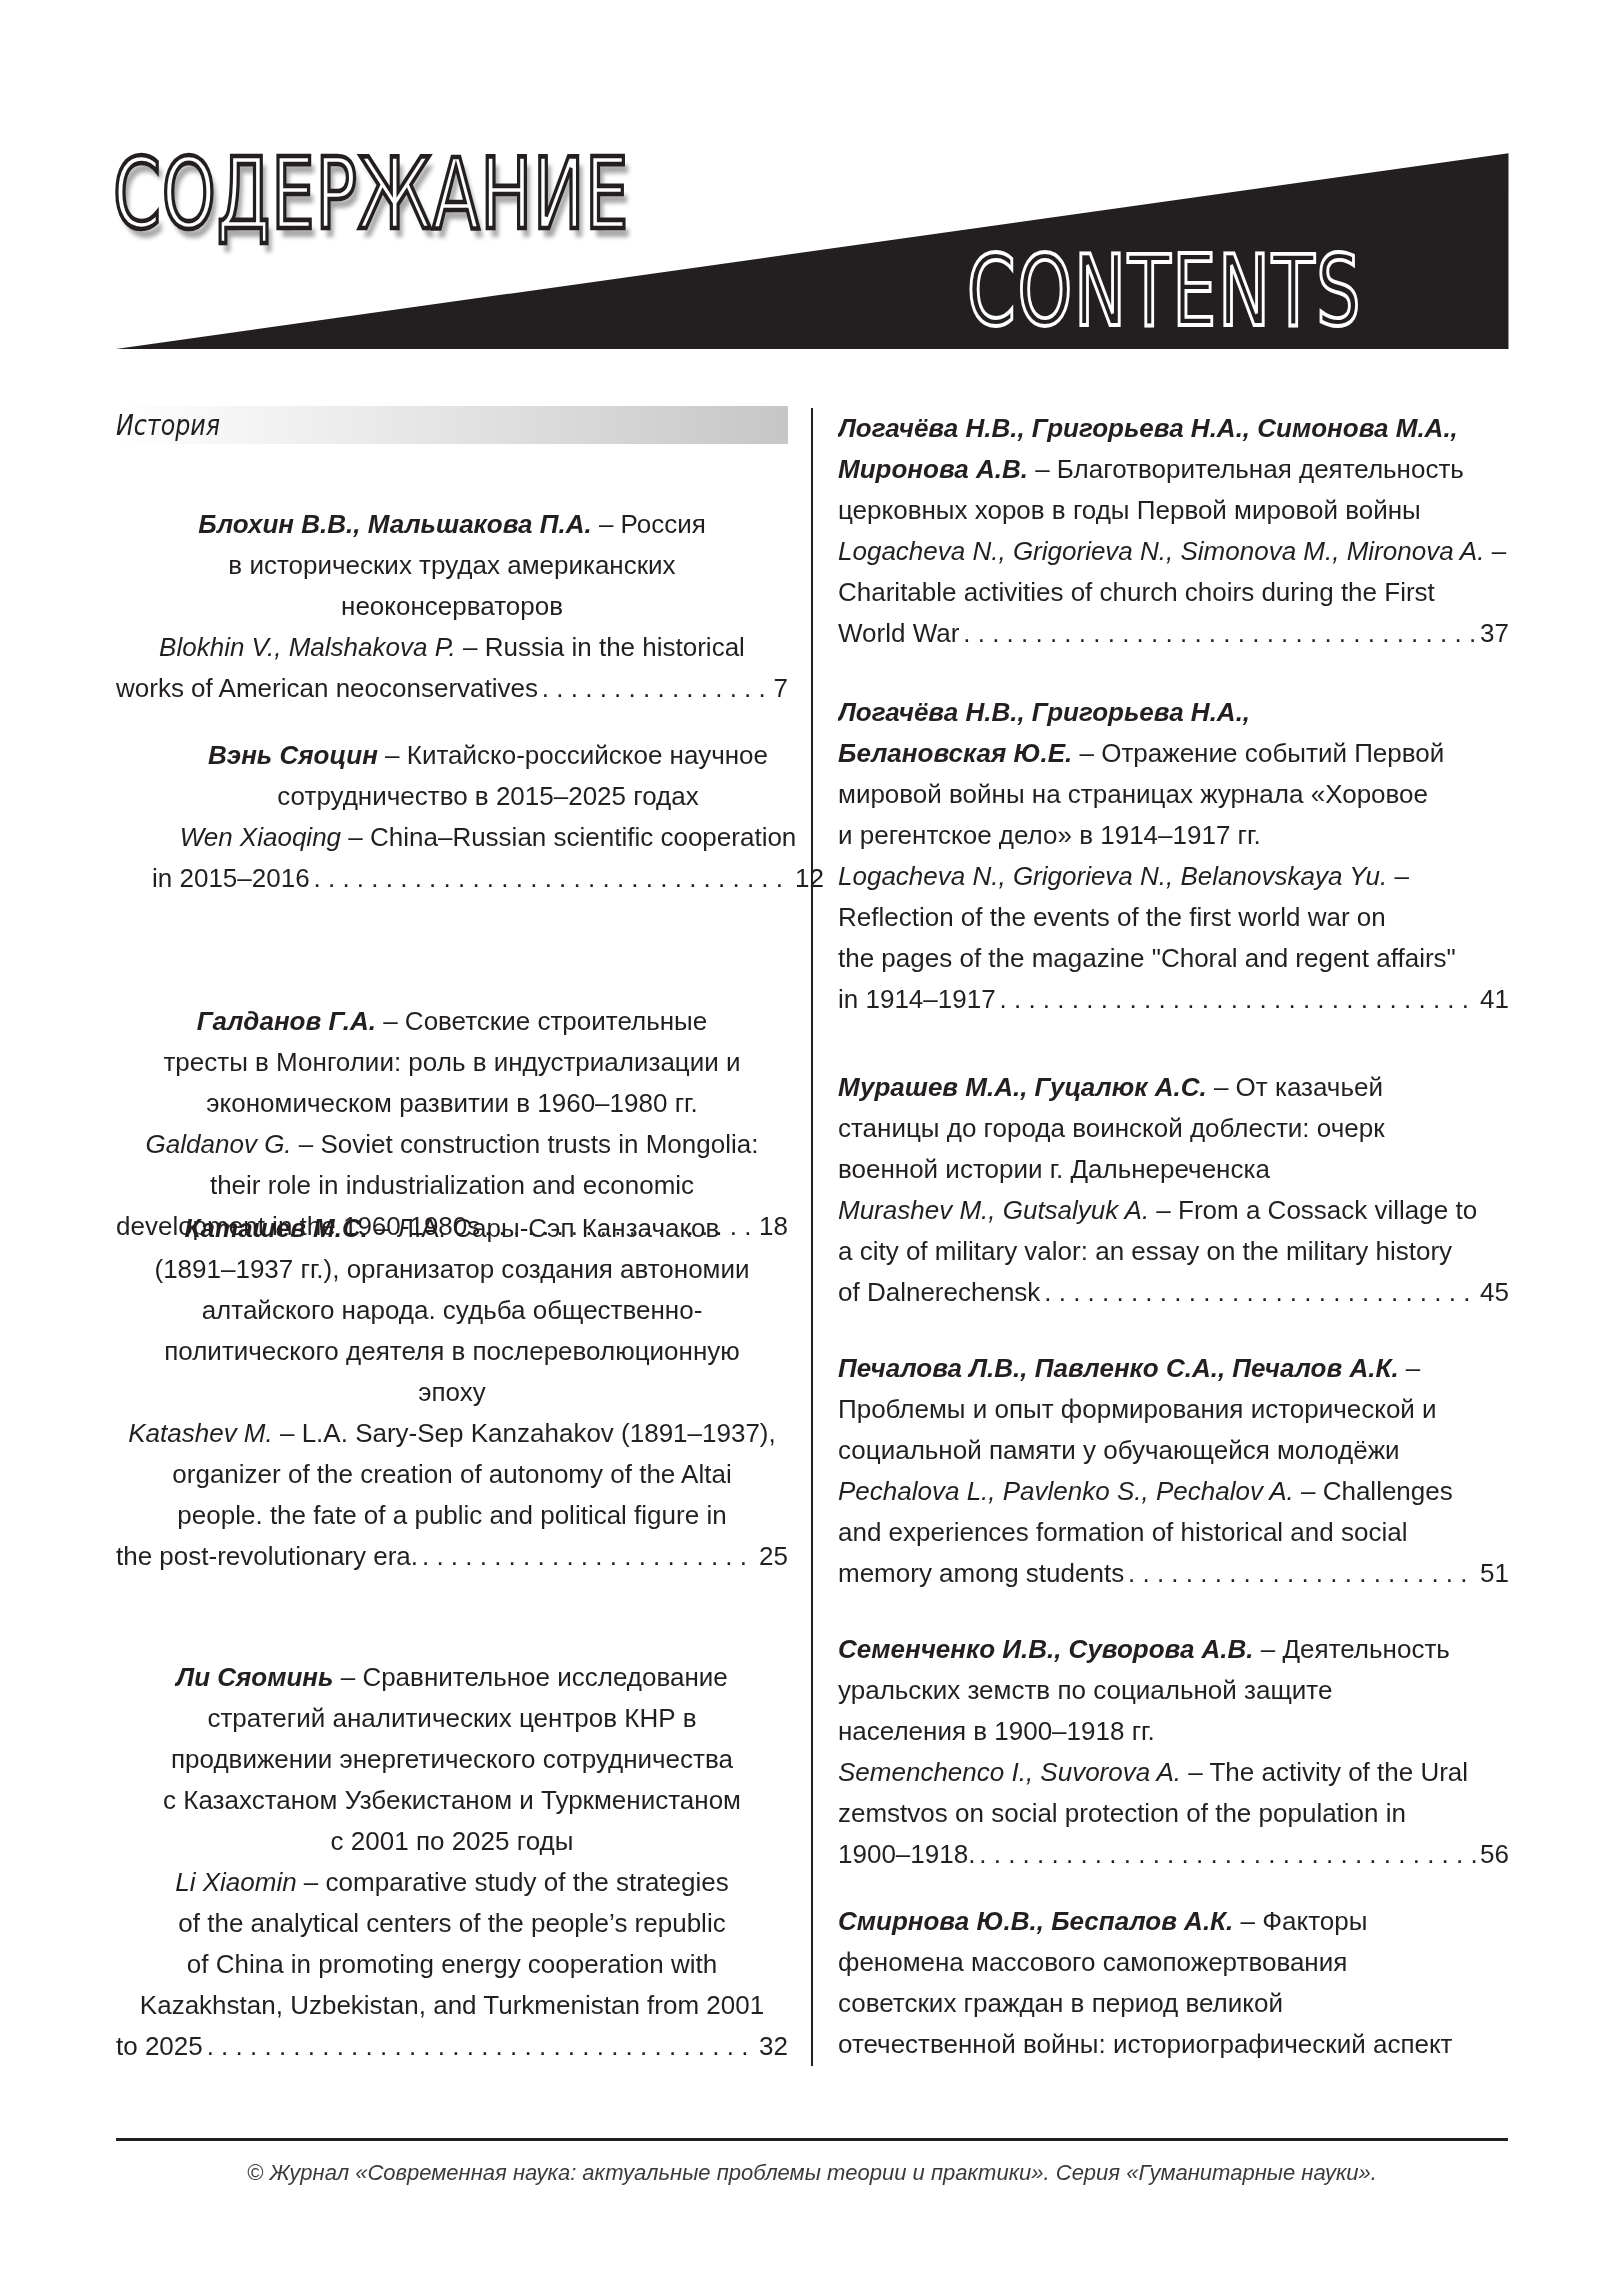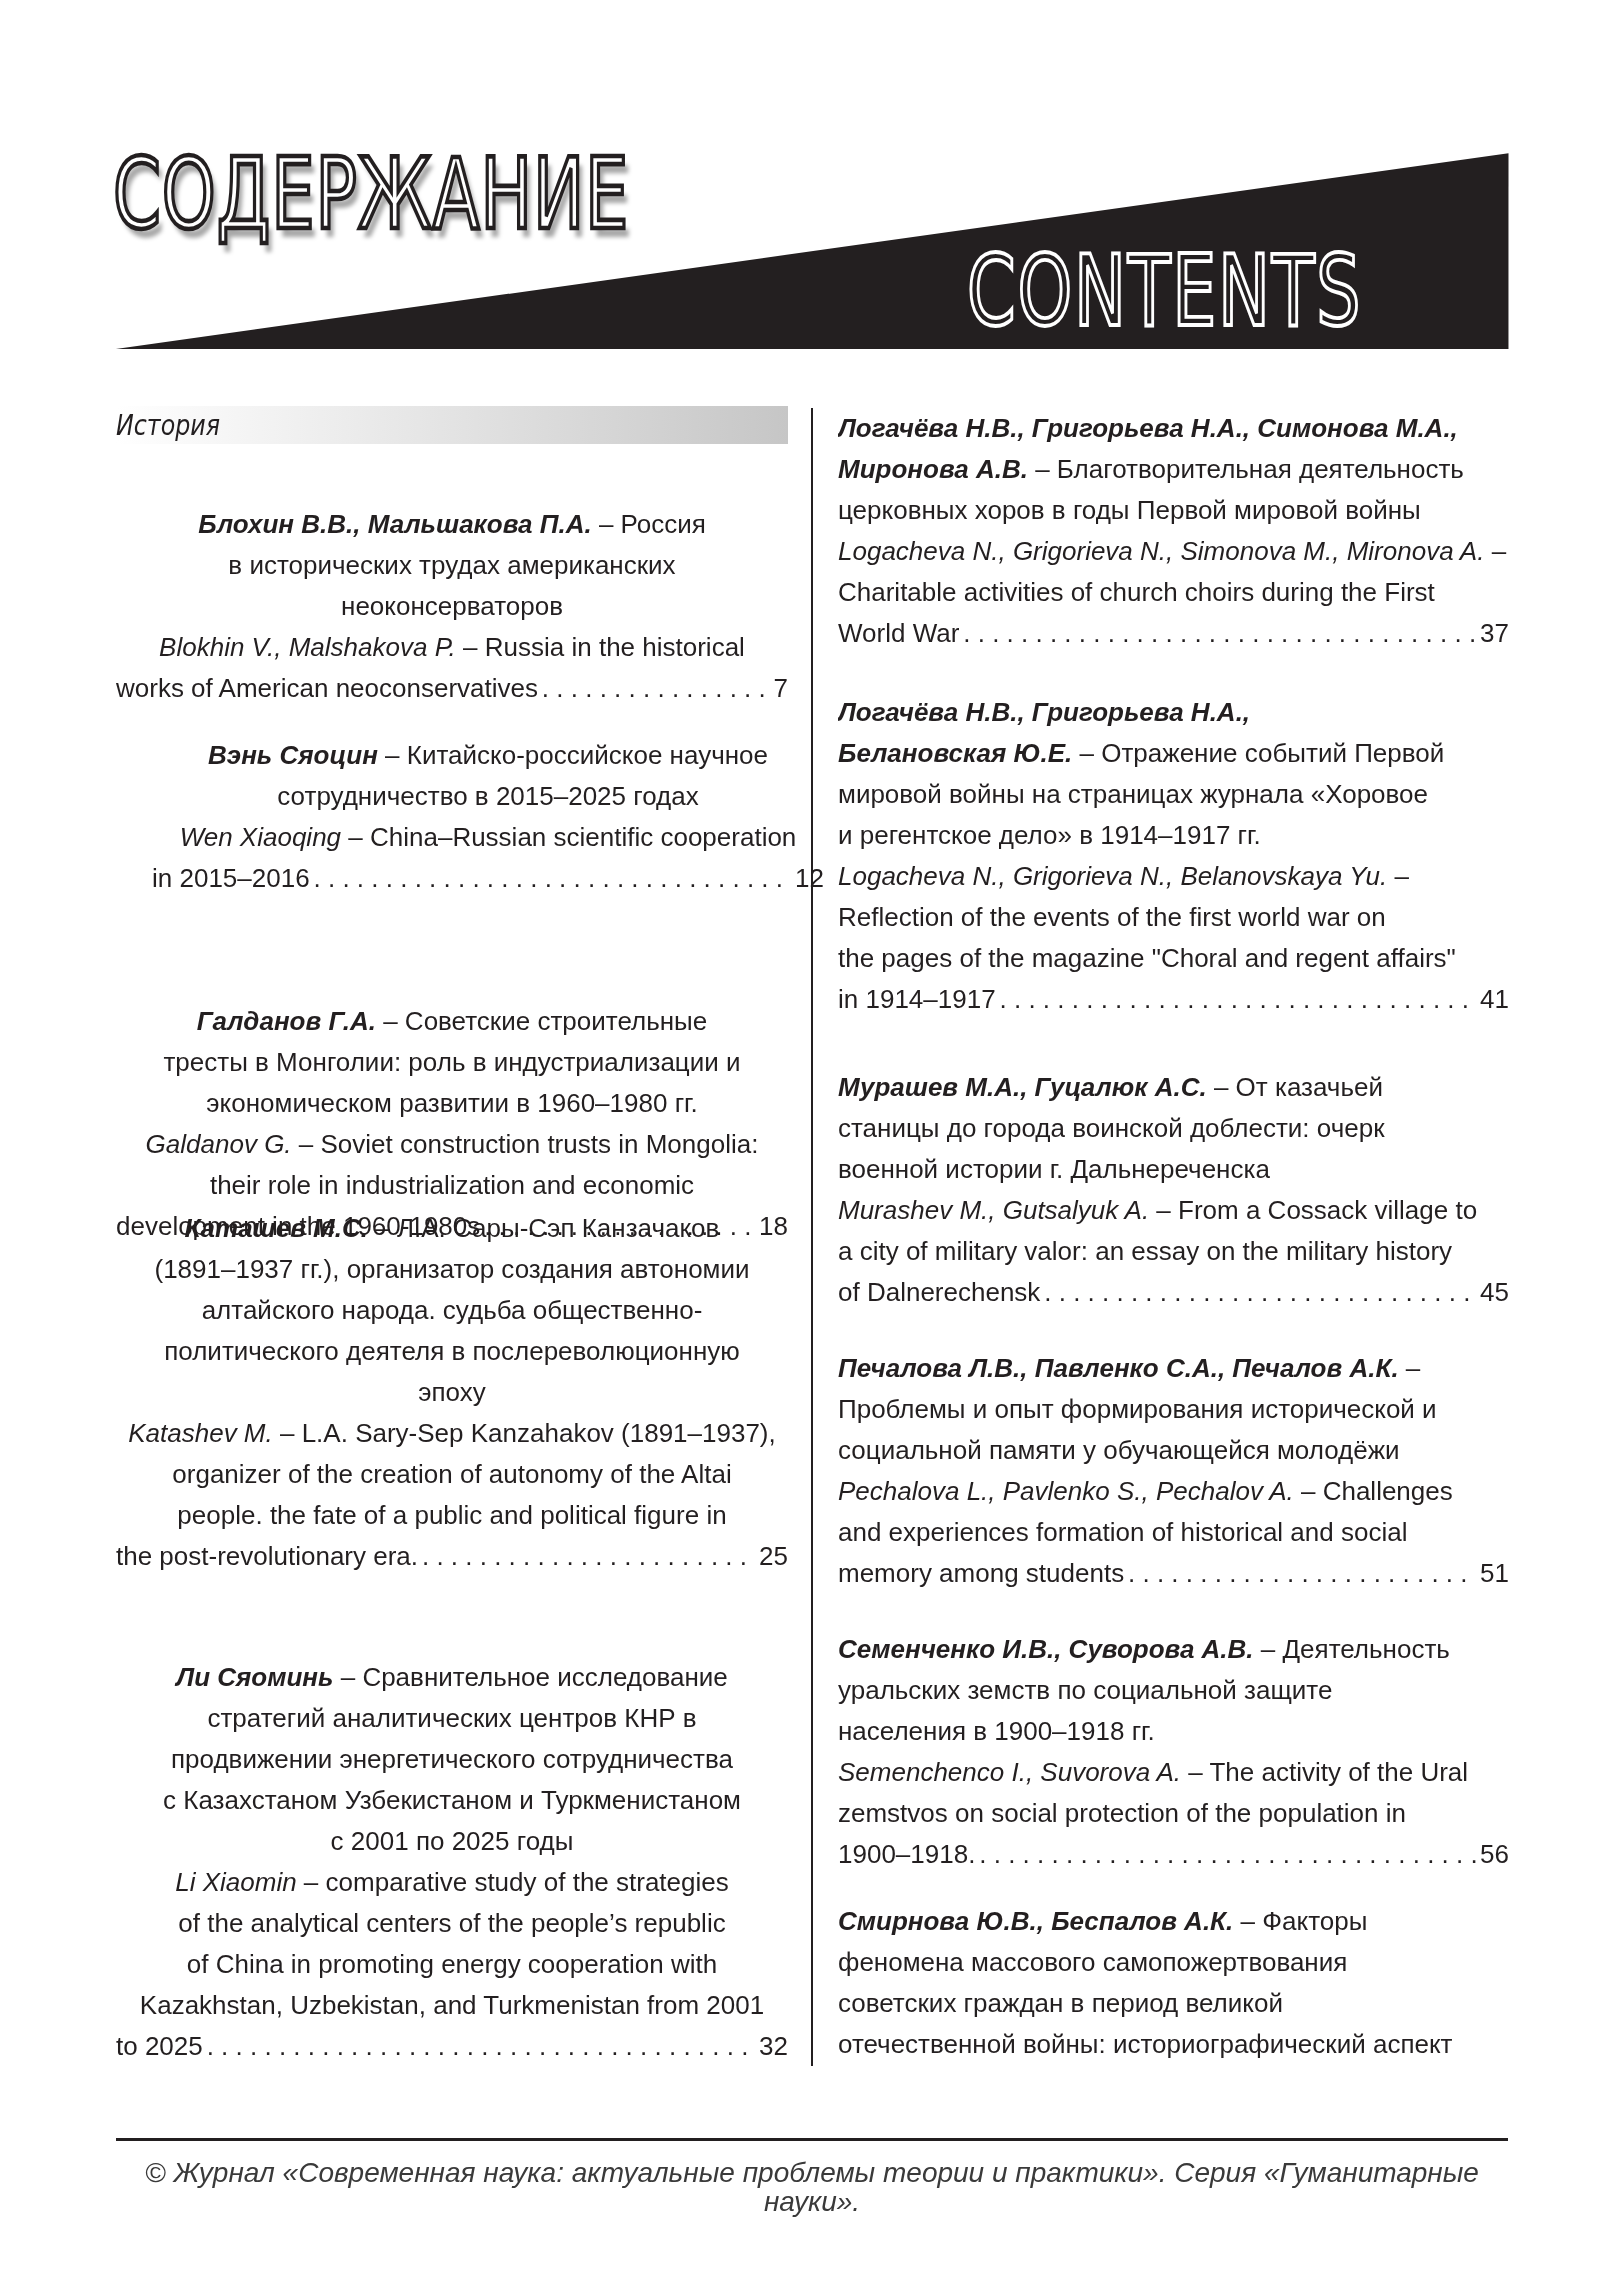--- a/index.html
+++ b/index.html
@@ -33,21 +33,21 @@
   .authors-en { font-style: italic; }
   .last-line { display: flex; align-items: baseline; }
   .last-line .txt { flex: 0 0 auto; white-space: nowrap; }
   .last-line .dots { flex: 1 1 auto; overflow: hidden; white-space: nowrap; letter-spacing: 3.9px;
                      margin: 0 3.9px; }
   .last-line .dots::before { content: ". . . . . . . . . . . . . . . . . . . . . . . . . . . . . . . . . . . . . . . . . . . . . . . . . . . . . . . . . . . . . . . . . . . . . . . . . . . . . . . . . . . . . . . . . . . . . . . . . . . . . . . . . . . . . . . . . . . . . . . . . . . . . . . . ."; letter-spacing: 0; }
   .last-line .page { flex: 0 0 auto; }
 
   .footer-rule { position: absolute; left: 116px; top: 2138px; width: 1392px; height: 3.3px; background: #231f20; }
   .footer-text { position: absolute; left: 116px; top: 2158px; width: 1392px; text-align: center;
-                 font-size: 28px; font-style: italic; color: #3a3a3a; line-height: 29px; }
+                 font-size: 22px; font-style: italic; color: #3a3a3a; line-height: 29px; }
 </style>
 </head>
 <body>
 
 <svg id="header-graphic" viewBox="0 0 2480 600" xmlns="http://www.w3.org/2000/svg">
   <polygon points="177,533 2305,234 2305,533" fill="#231f20"></polygon>
 </svg>
 
 <div class="title-ru">СОДЕРЖАНИЕ</div>
 <div class="title-en">CONTENTS</div>

